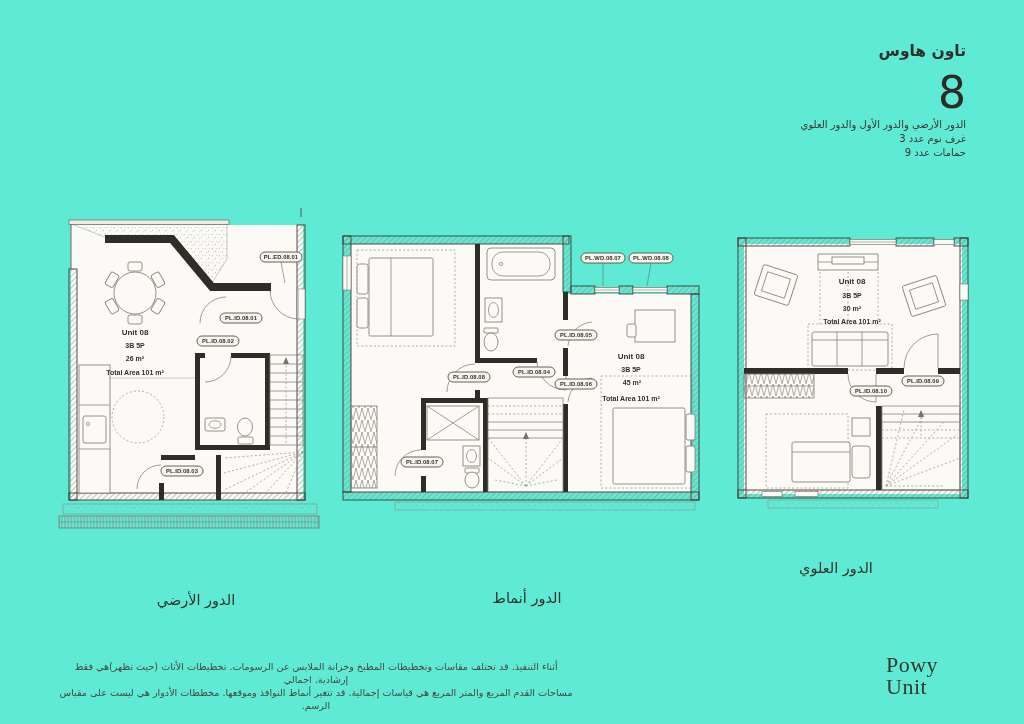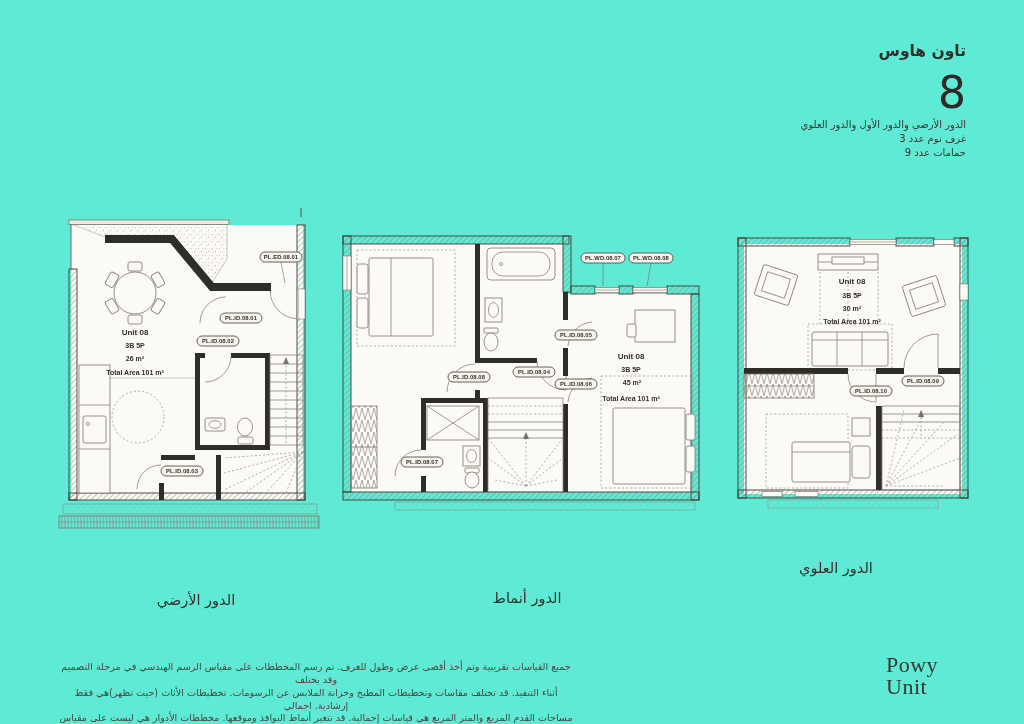--- a/index.html
+++ b/index.html
@@ -440,21 +440,20 @@
       <rect x="122" y="158" width="42" height="10" rx="5" class="tagbox"></rect>
       <text x="143" y="165.2" class="tagtxt">PL.ID.08.10</text>
     </g>
   </svg>
 
   <div class="floor-label" style="left:111px;top:592px">الدور الأرضي</div>
   <div class="floor-label" style="left:442px;top:590px">الدور أنماط</div>
   <div class="floor-label" style="left:751px;top:560px">الدور العلوي</div>
 
   <div class="disclaimer">
-    <div>جميع القياسات تقريبية وتم أخذ أقصى عرض وطول للغرف. تم رسم المخططات على مقياس الرسم الهندسي في مرحلة التصميم وقد يختلف</div>
     <div>أثناء التنفيذ. قد تختلف مقاسات وتخطيطات المطبخ وخزانة الملابس عن الرسومات. تخطيطات الأثاث (حيث تظهر)هي فقط إرشادية. اجمالي</div>
     <div>مساحات القدم المربع والمتر المربع هي قياسات إجمالية. قد تتغير أنماط النوافذ وموقعها. مخططات الأدوار هي ليست على مقياس الرسم.</div>
   </div>
 
   <div class="logo">
     <div>Powy</div>
     <div>Unit</div>
   </div>
 
 </div>

